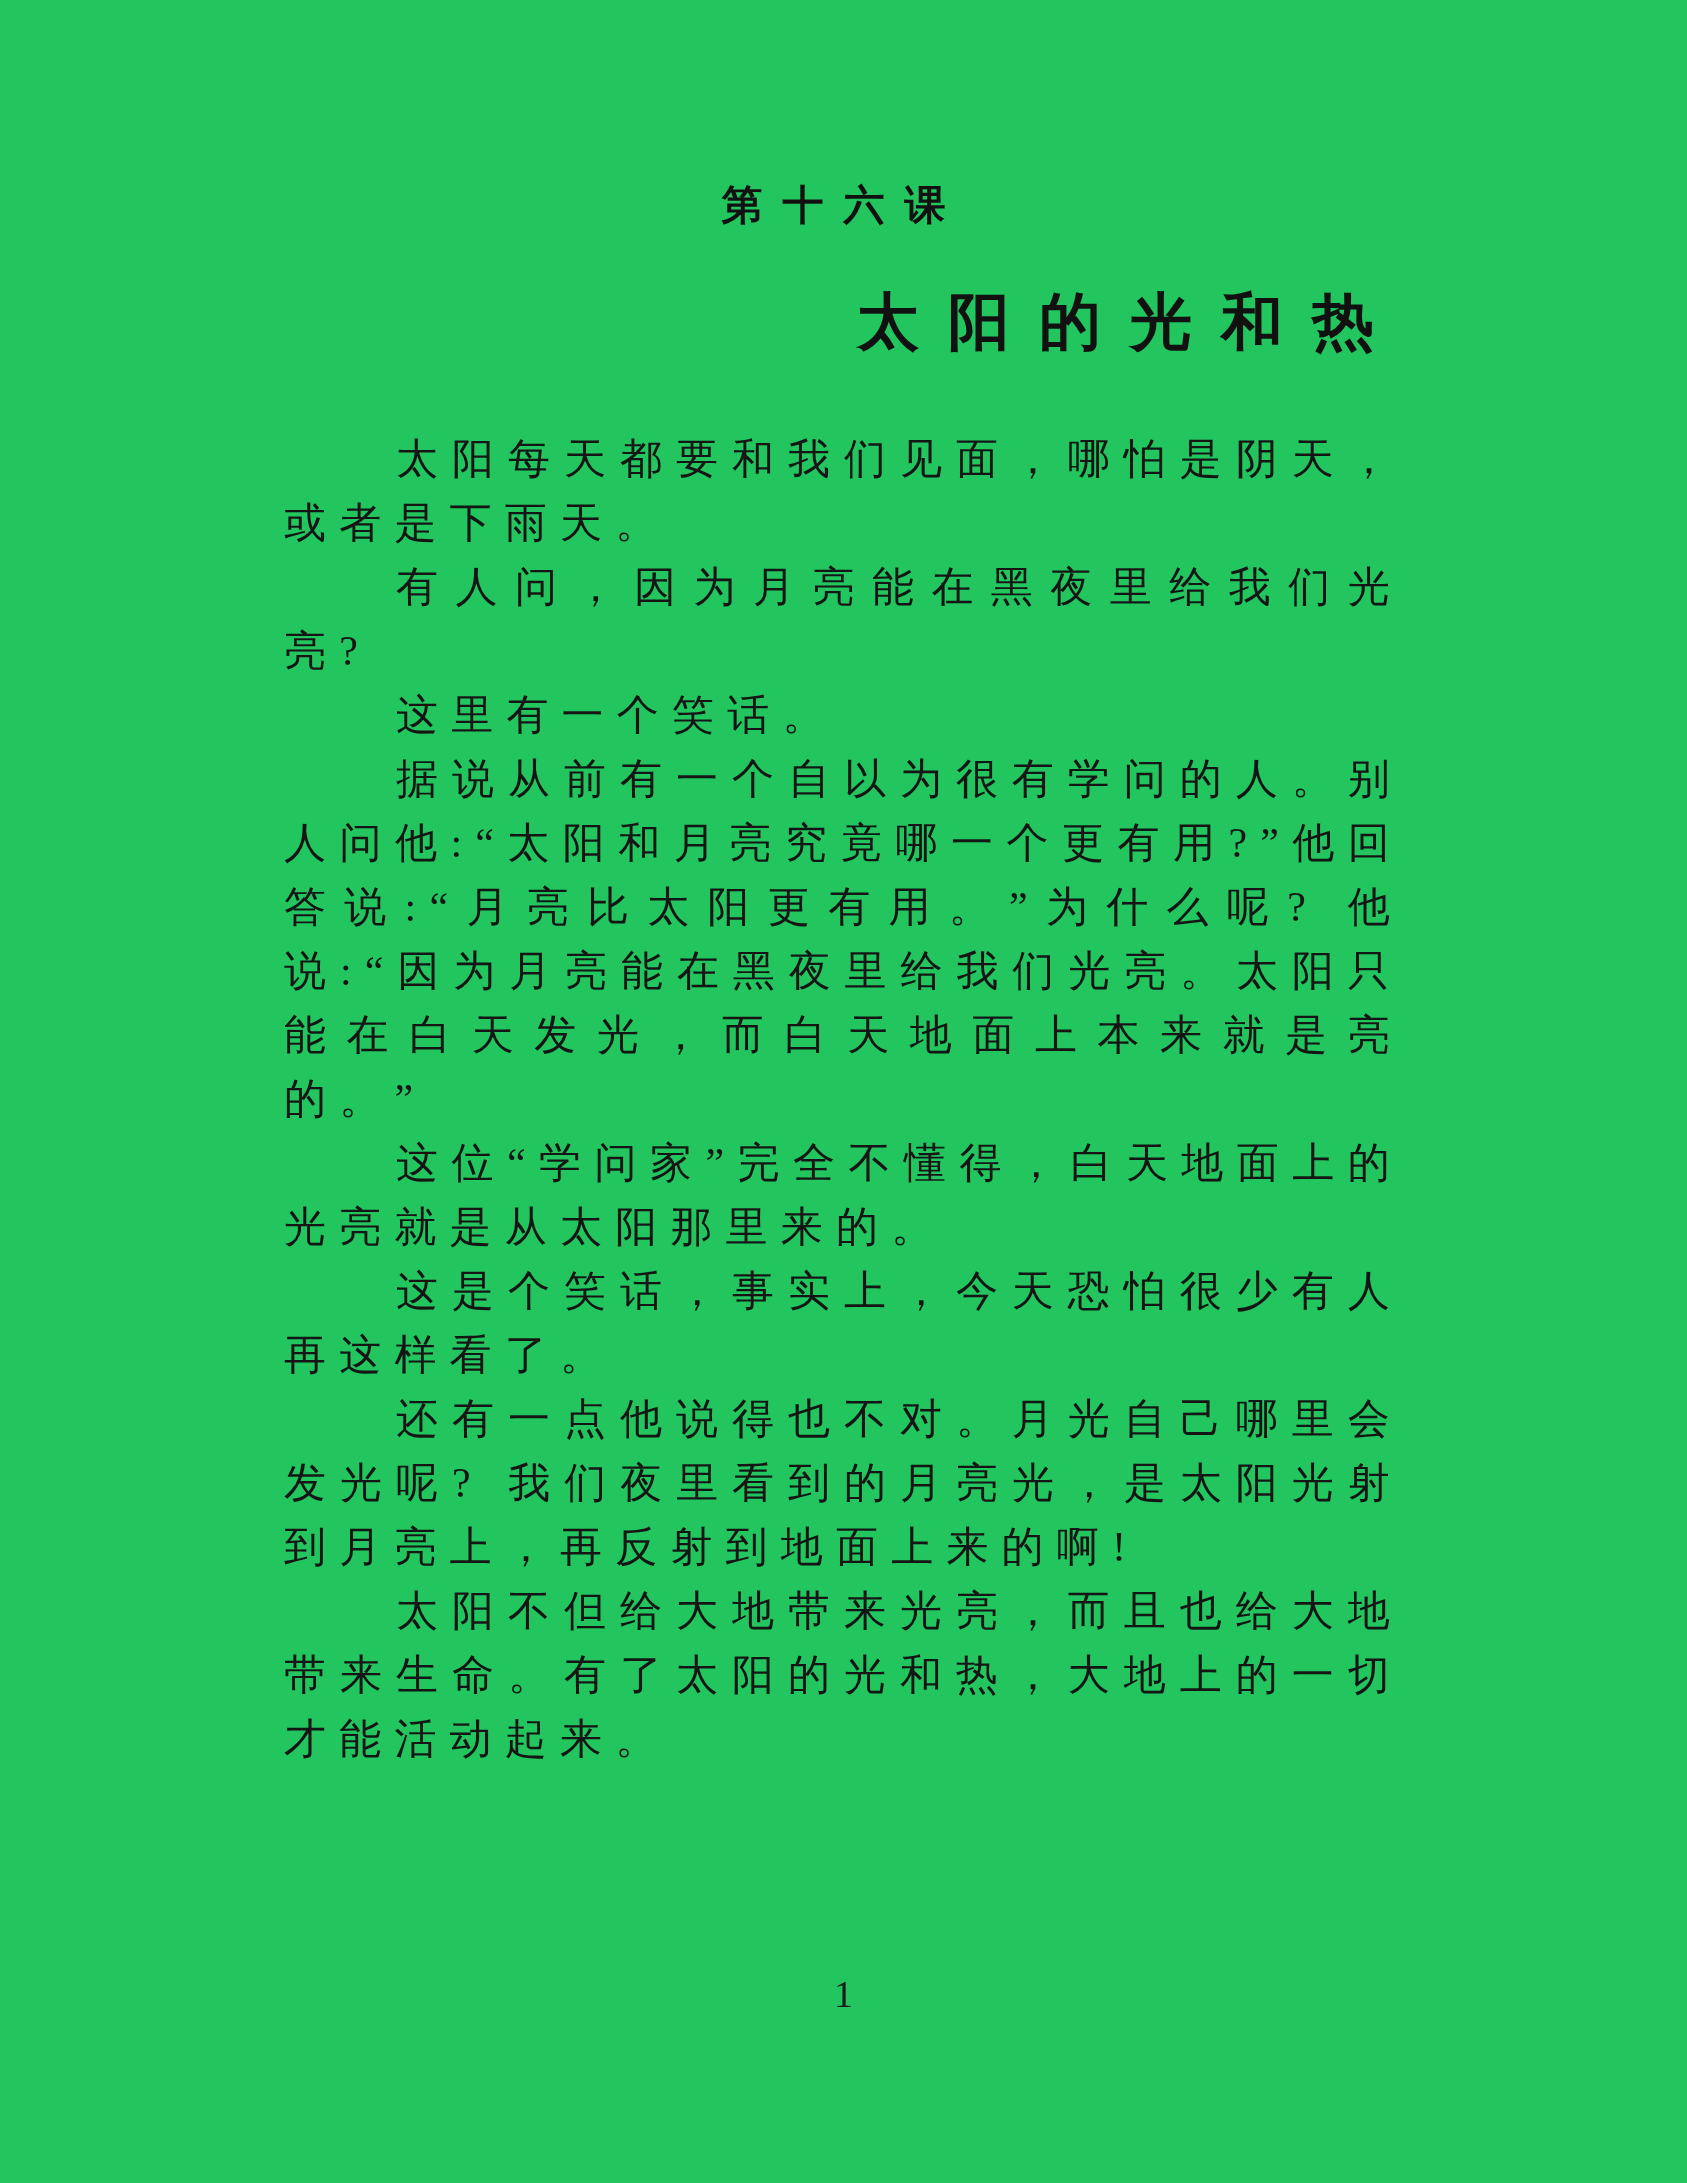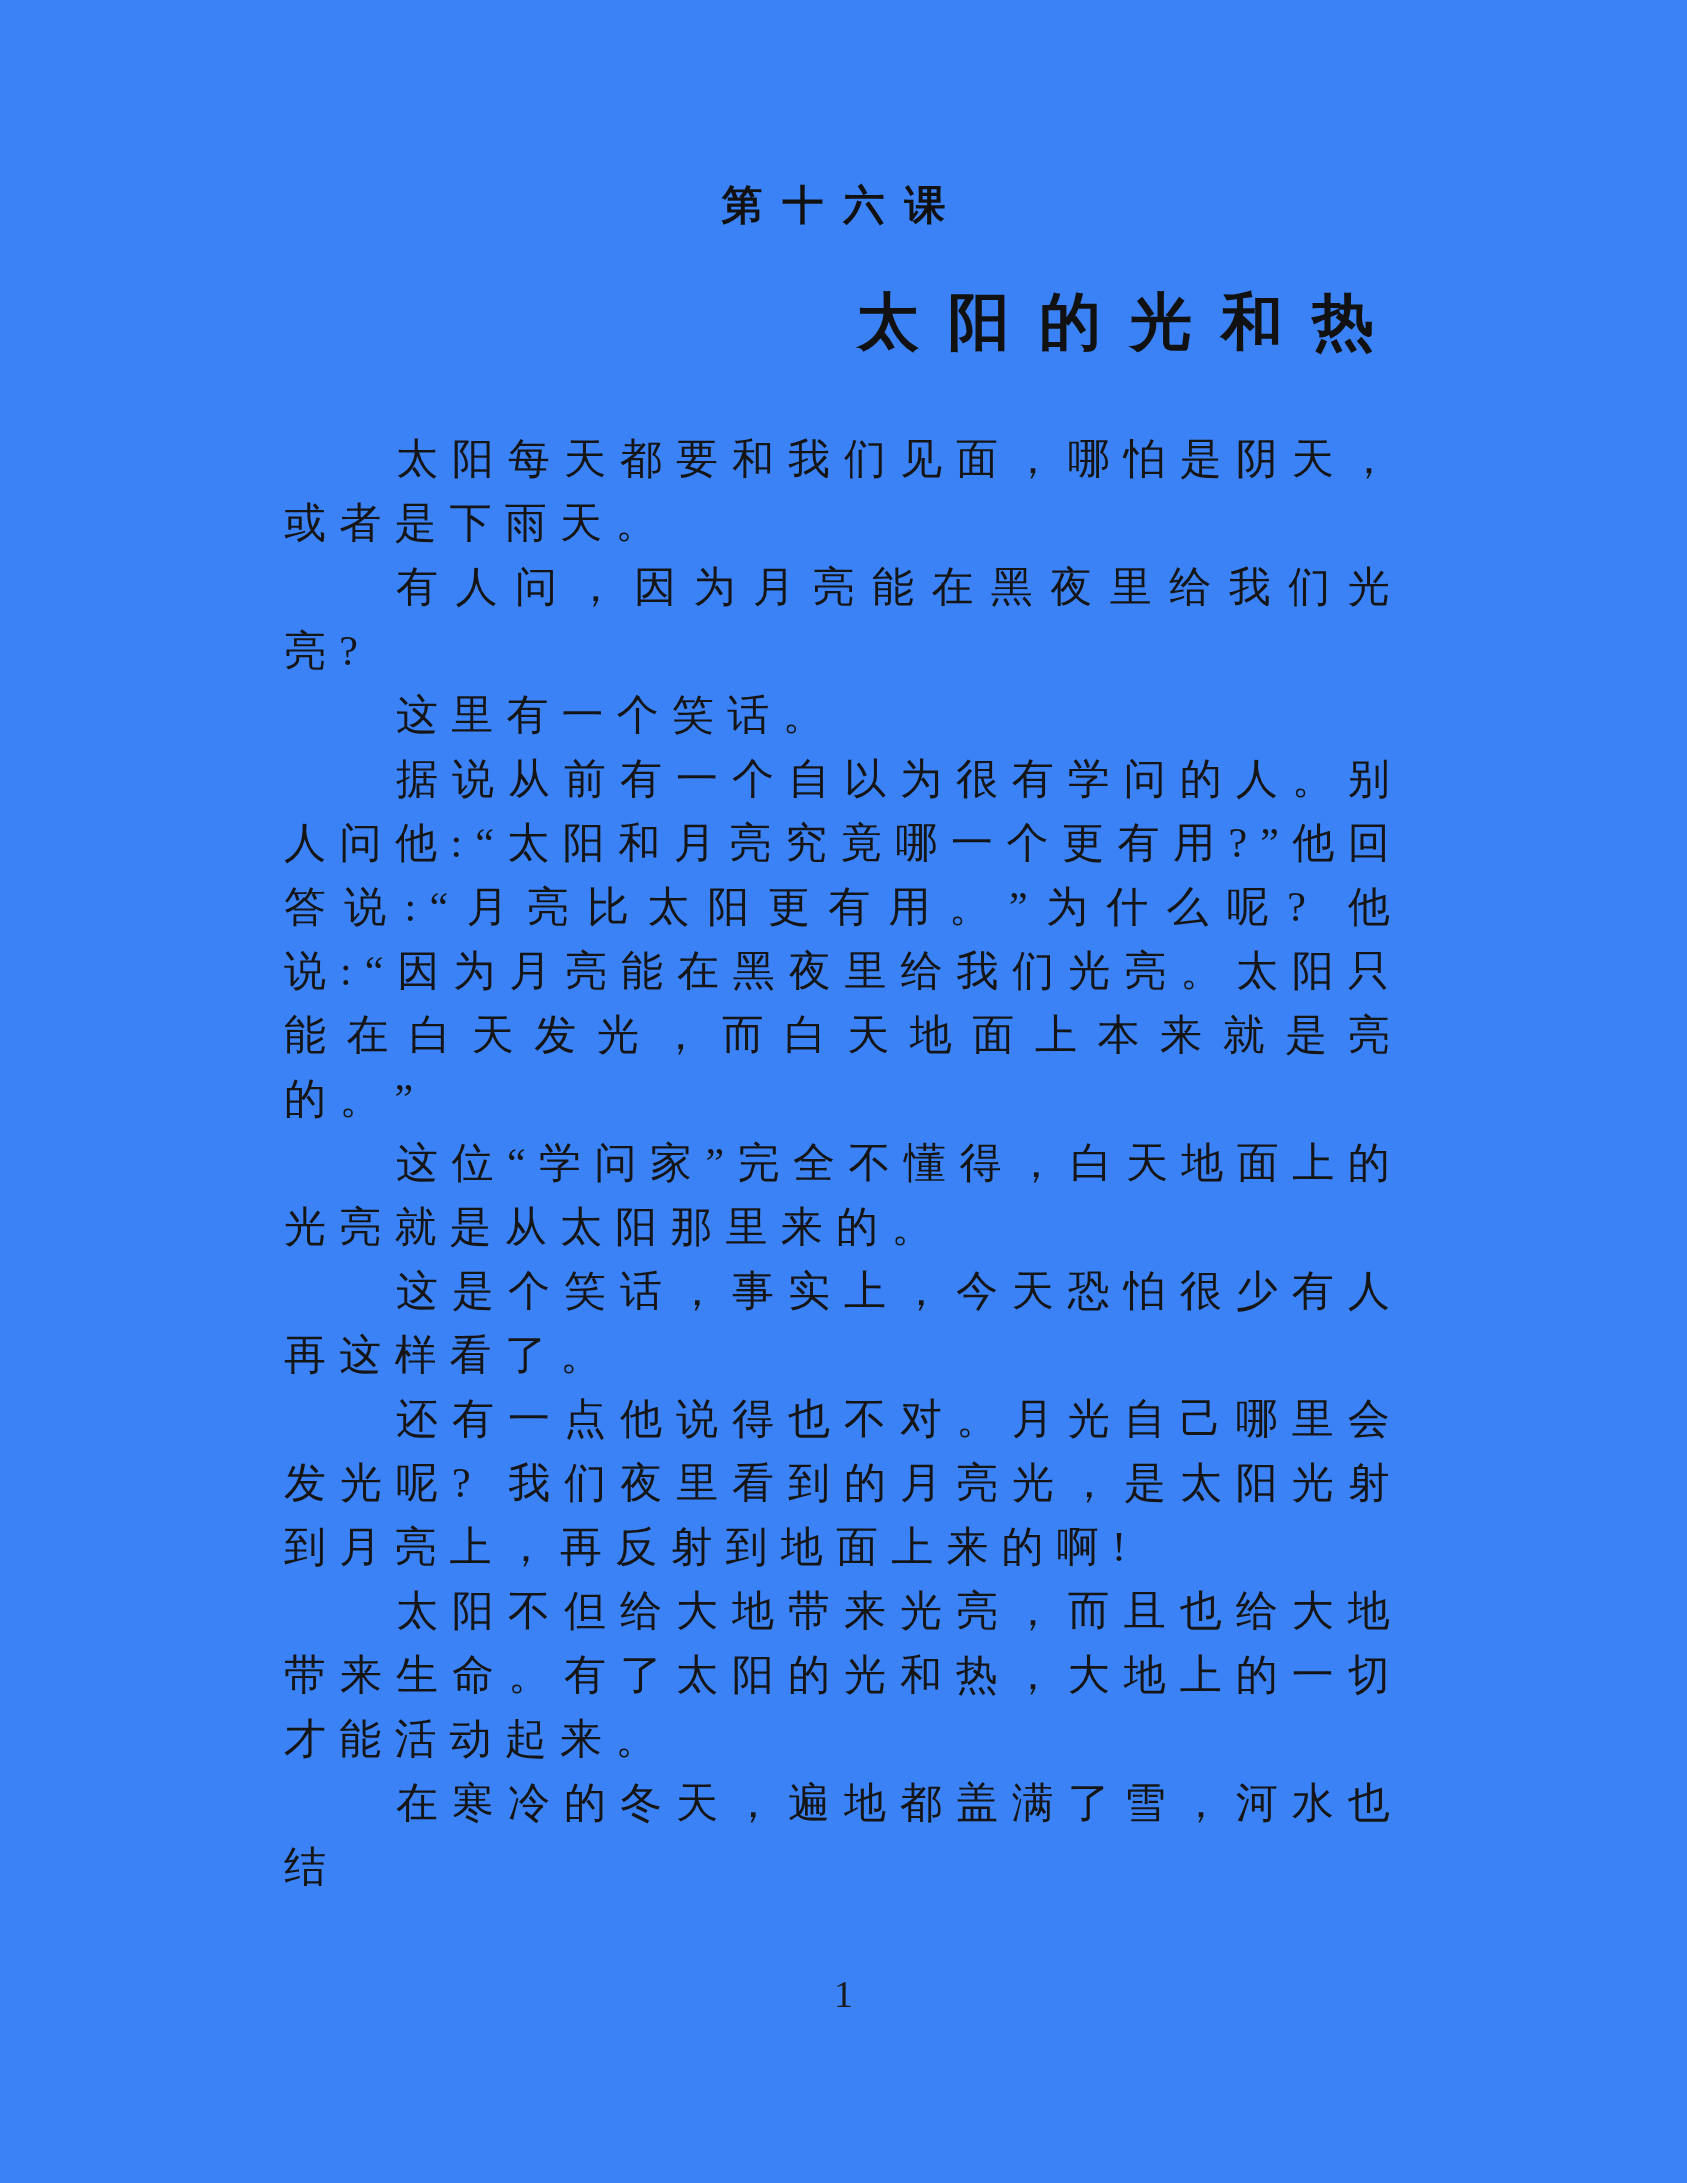--- a/index.html
+++ b/index.html
@@ -4,21 +4,21 @@
 <style>
   html, body {
     margin: 0;
     padding: 0;
     background: #ffffff;
   }
   .page {
     position: relative;
     width: 1687px;
     height: 2183px;
-    background: #3b82f6;
+    background: #22c55e;
     color: #111111;
     font-family: "Liberation Serif", "DejaVu Serif", serif;
     overflow: hidden;
   }
   .content {
     position: absolute;
     left: 284px;
     right: 284px;
     top: 179px;
   }
@@ -71,18 +71,17 @@
     <h1 class="doc-title">太阳的光和热</h1>
     <div class="body-text">
       <p>太阳每天都要和我们见面，哪怕是阴天，或者是下雨天。</p>
       <p>有人问，因为月亮能在黑夜里给我们光亮?</p>
       <p>这里有一个笑话。</p>
       <p>据说从前有一个自以为很有学问的人。别人问他:“太阳和月亮究竟哪一个更有用?”他回答说:“月亮比太阳更有用。”为什么呢? 他说:“因为月亮能在黑夜里给我们光亮。太阳只能在白天发光，而白天地面上本来就是亮的。”</p>
       <p>这位“学问家”完全不懂得，白天地面上的光亮就是从太阳那里来的。</p>
       <p>这是个笑话，事实上，今天恐怕很少有人再这样看了。</p>
       <p>还有一点他说得也不对。月光自己哪里会发光呢? 我们夜里看到的月亮光，是太阳光射到月亮上，再反射到地面上来的啊!</p>
       <p>太阳不但给大地带来光亮，而且也给大地带来生命。有了太阳的光和热，大地上的一切才能活动起来。</p>
-      <p>在寒冷的冬天，遍地都盖满了雪，河水也结</p>
     </div>
   </div>
   <div class="page-number">1</div>
 </div>
 
 
 </body></html>

